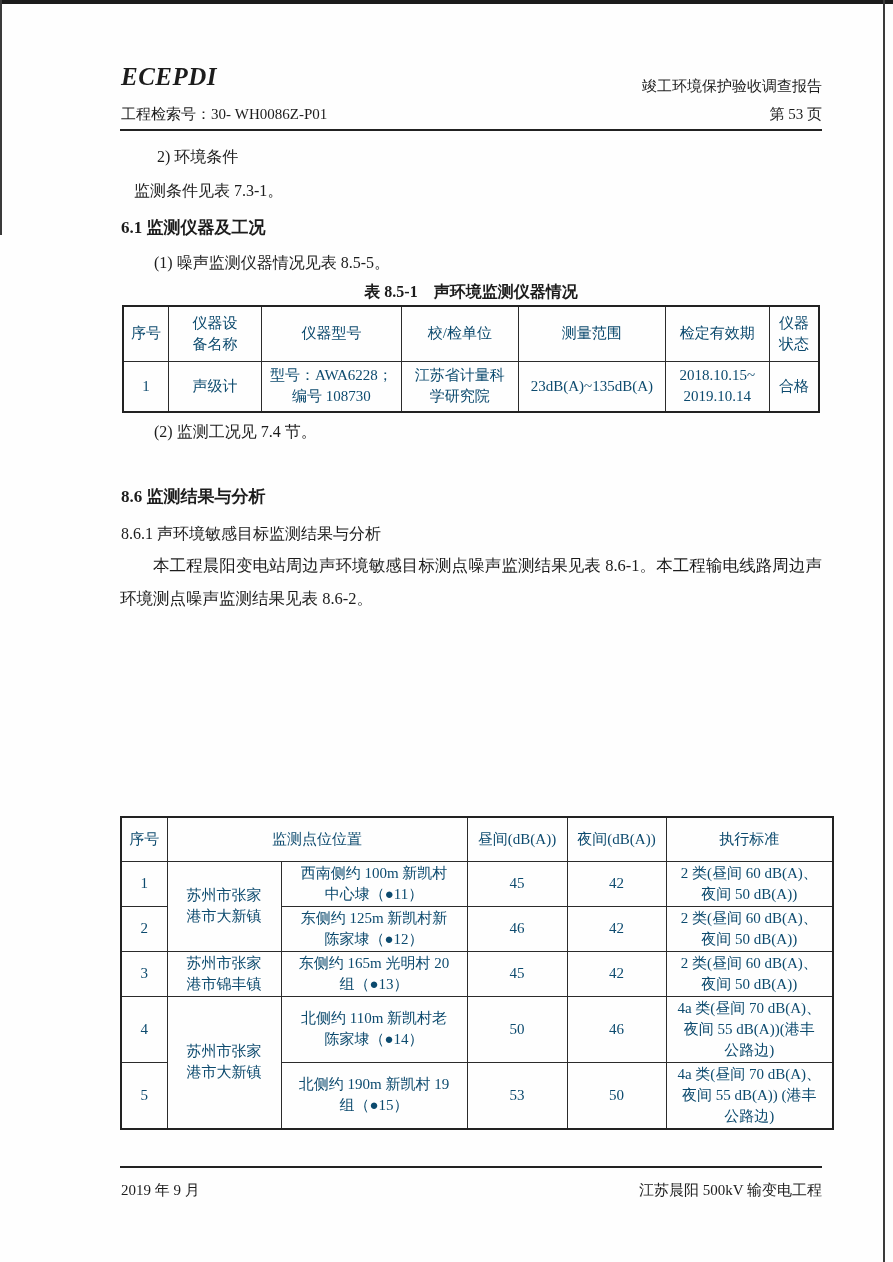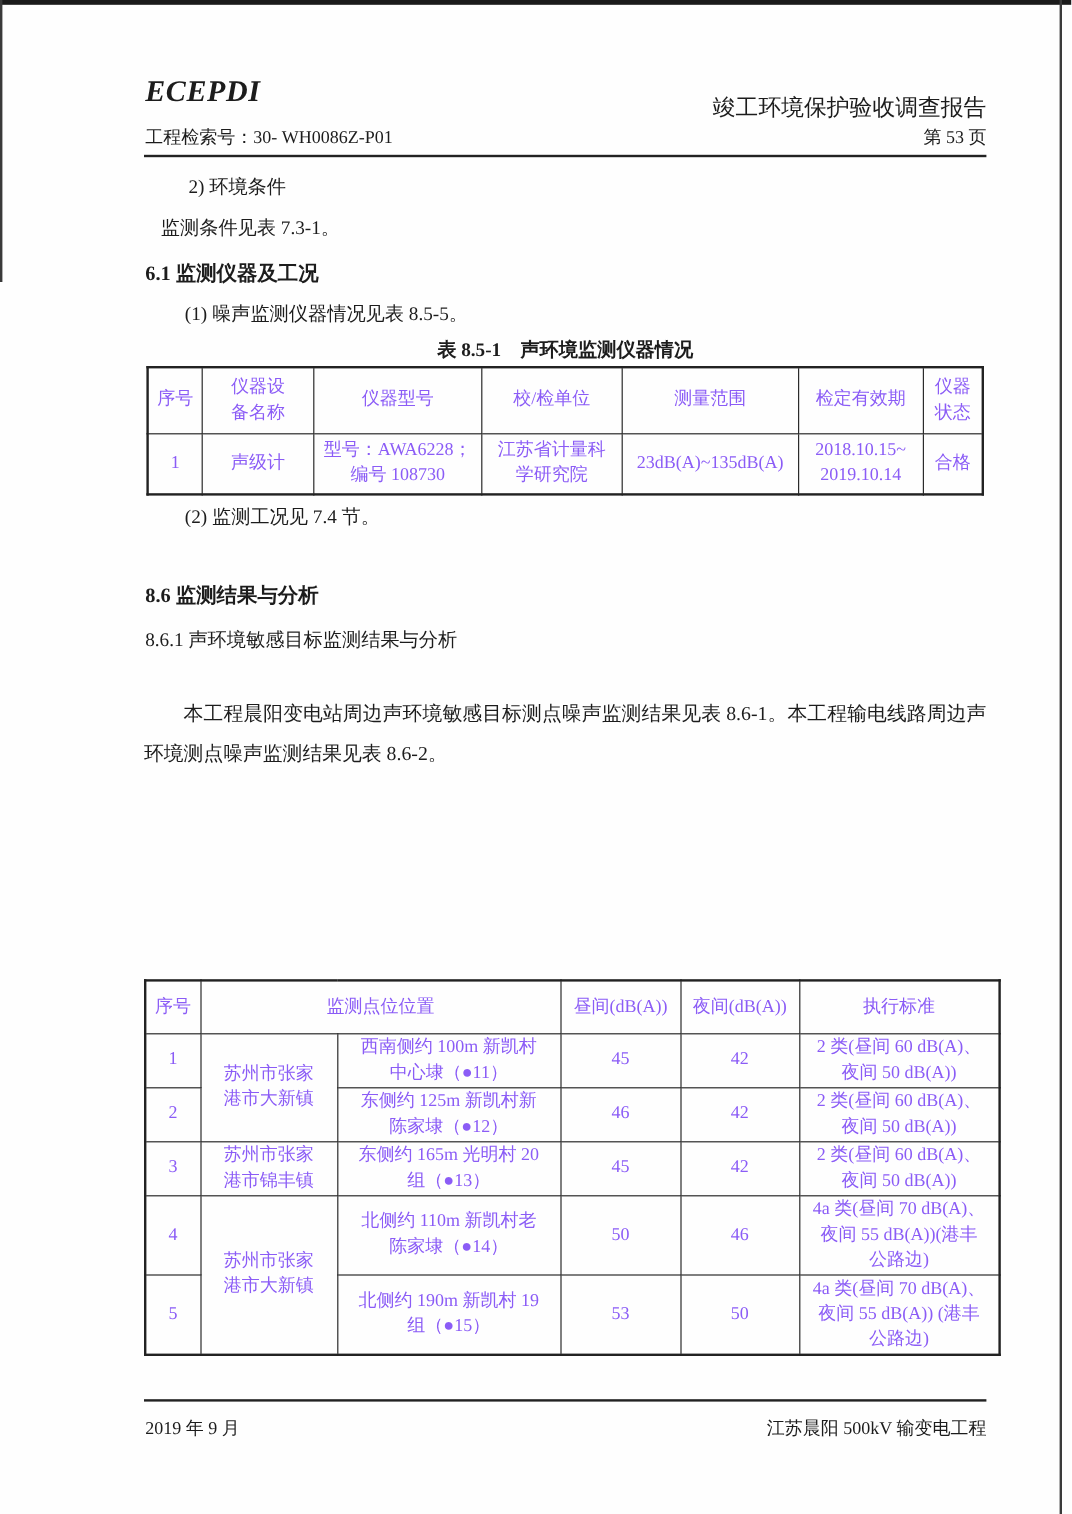--- a/index.html
+++ b/index.html
@@ -13,42 +13,42 @@
   }
   
   .scan-top    { position:absolute; top:0; left:0; width:893px; height:4px; background:#1b1b1b; }
   .scan-right  { position:absolute; top:0; left:883px; width:2px; height:1262px; background:#3a3a3a; }
   .scan-left   { position:absolute; top:0; left:0; width:2px; height:235px; background:#3a3a3a; }
 
   .abs { position:absolute; }
 
   
   .logo { left:121px; top:63px; font-size:25px; font-weight:bold; font-style:italic; letter-spacing:0.5px; }
-  .report-title { left:420px; top:77px; width:402px; text-align:right; font-size:19px; }
+  .report-title { left:420px; top:77px; width:402px; text-align:right; font-size:15px; }
   .meta-row-left  { left:121px; top:105px; font-size:15px; }
   .meta-row-right { left:620px; top:105px; width:202px; text-align:right; font-size:15px; }
   .header-rule { left:120px; top:129px; width:702px; height:2px; background:#222; }
 
   
   .t16 { font-size:16px; line-height:22px; }
   .h-bold { font-size:17px; font-weight:bold; }
   .para {
     left:120px; width:702px;
     font-size:16.5px; line-height:33px;
     text-align:justify; text-indent:2em;
   }
   .tbl-title { left:120px; width:712px; text-align:center; font-size:16px; font-weight:bold; }
 
   
   table.doc {
     border-collapse:collapse;
     table-layout:fixed;
     font-size:15px;
     line-height:21px;
-    color:#8b5cf6;
+    color:#0c4a6e;
   }
   table.doc td, table.doc th {
     border:1px solid #2b2b2b;
     text-align:center;
     vertical-align:middle;
     padding:1px 2px;
     font-weight:normal;
     overflow:hidden;
   }
   table.doc { border:2px solid #222; }
@@ -107,21 +107,21 @@
       <td>2018.10.15~<br>2019.10.14</td>
       <td>合格</td>
     </tr>
   </tbody>
     </table>
 
   <div class="abs t16" style="left:154px; top:421px;">(2) 监测工况见 7.4 节。</div>
   <div class="abs h-bold" style="left:121px; top:485px;">8.6 监测结果与分析</div>
   <div class="abs t16" style="left:121px; top:523px;">8.6.1 声环境敏感目标监测结果与分析</div>
 
-  <div class="abs para" style="top:578px;">本工程晨阳变电站周边声环境敏感目标测点噪声监测结果见表 8.6-1。本工程输电线路周边声环境测点噪声监测结果见表 8.6-2。</div>
+  <div class="abs para" style="top:549px;">本工程晨阳变电站周边声环境敏感目标测点噪声监测结果见表 8.6-1。本工程输电线路周边声环境测点噪声监测结果见表 8.6-2。</div>
 
 
   <table class="doc abs" style="left:120px; top:816px; width:712px;">
     <colgroup>
       <col style="width:46px">
         <col style="width:114px">
         <col style="width:186px">
       <col style="width:100px">
         <col style="width:99px">
         <col style="width:167px">

